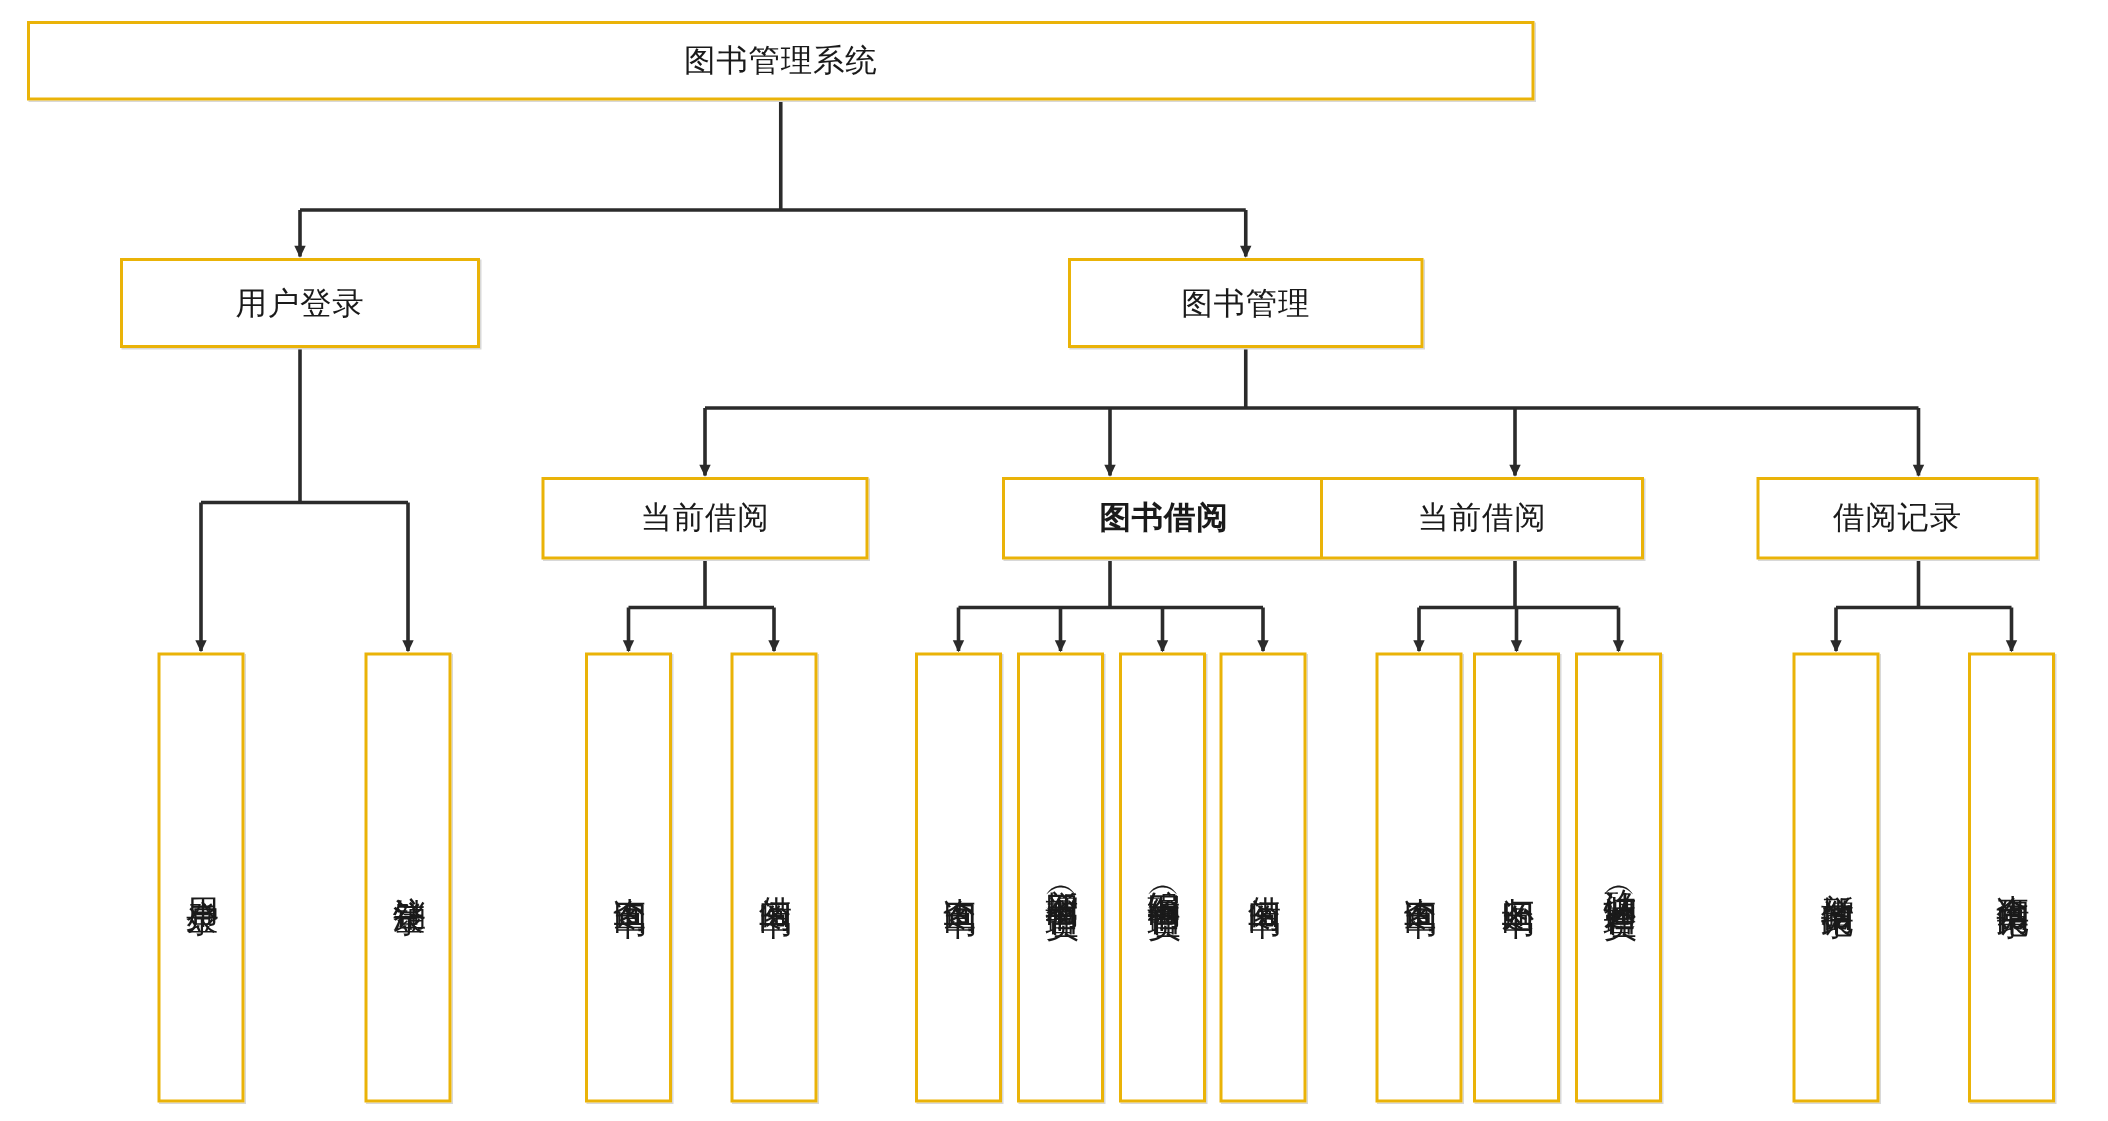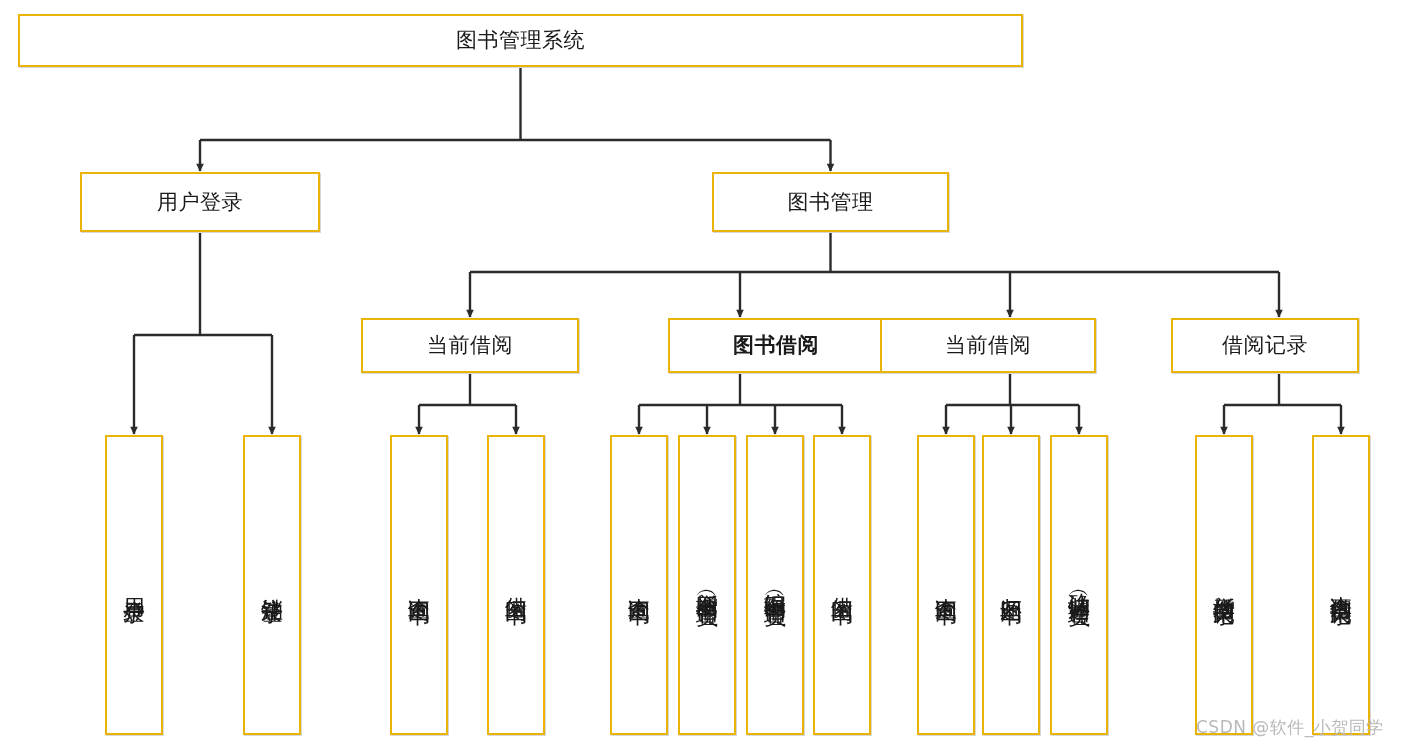--- a/index.html
+++ b/index.html
@@ -177,15 +177,14 @@
         <div class="node-label">确认归还（管理员）</div>
       </div>
       <div class="node-box node-v" style="left: 1195px; top: 435px; width: 58px; height: 300px;">
         <div class="node-label">新增借阅记录</div>
       </div>
       <div class="node-box node-v" style="left: 1312px; top: 435px; width: 58px; height: 300px;">
         <div class="node-label">查询借阅记录</div>
       </div>
     </div>
 
-  <div class="watermark" style="left: 1196px; top: 716px;">CSDN @软件_小贺同学</div>
 
 </div>
 
 </body></html>

